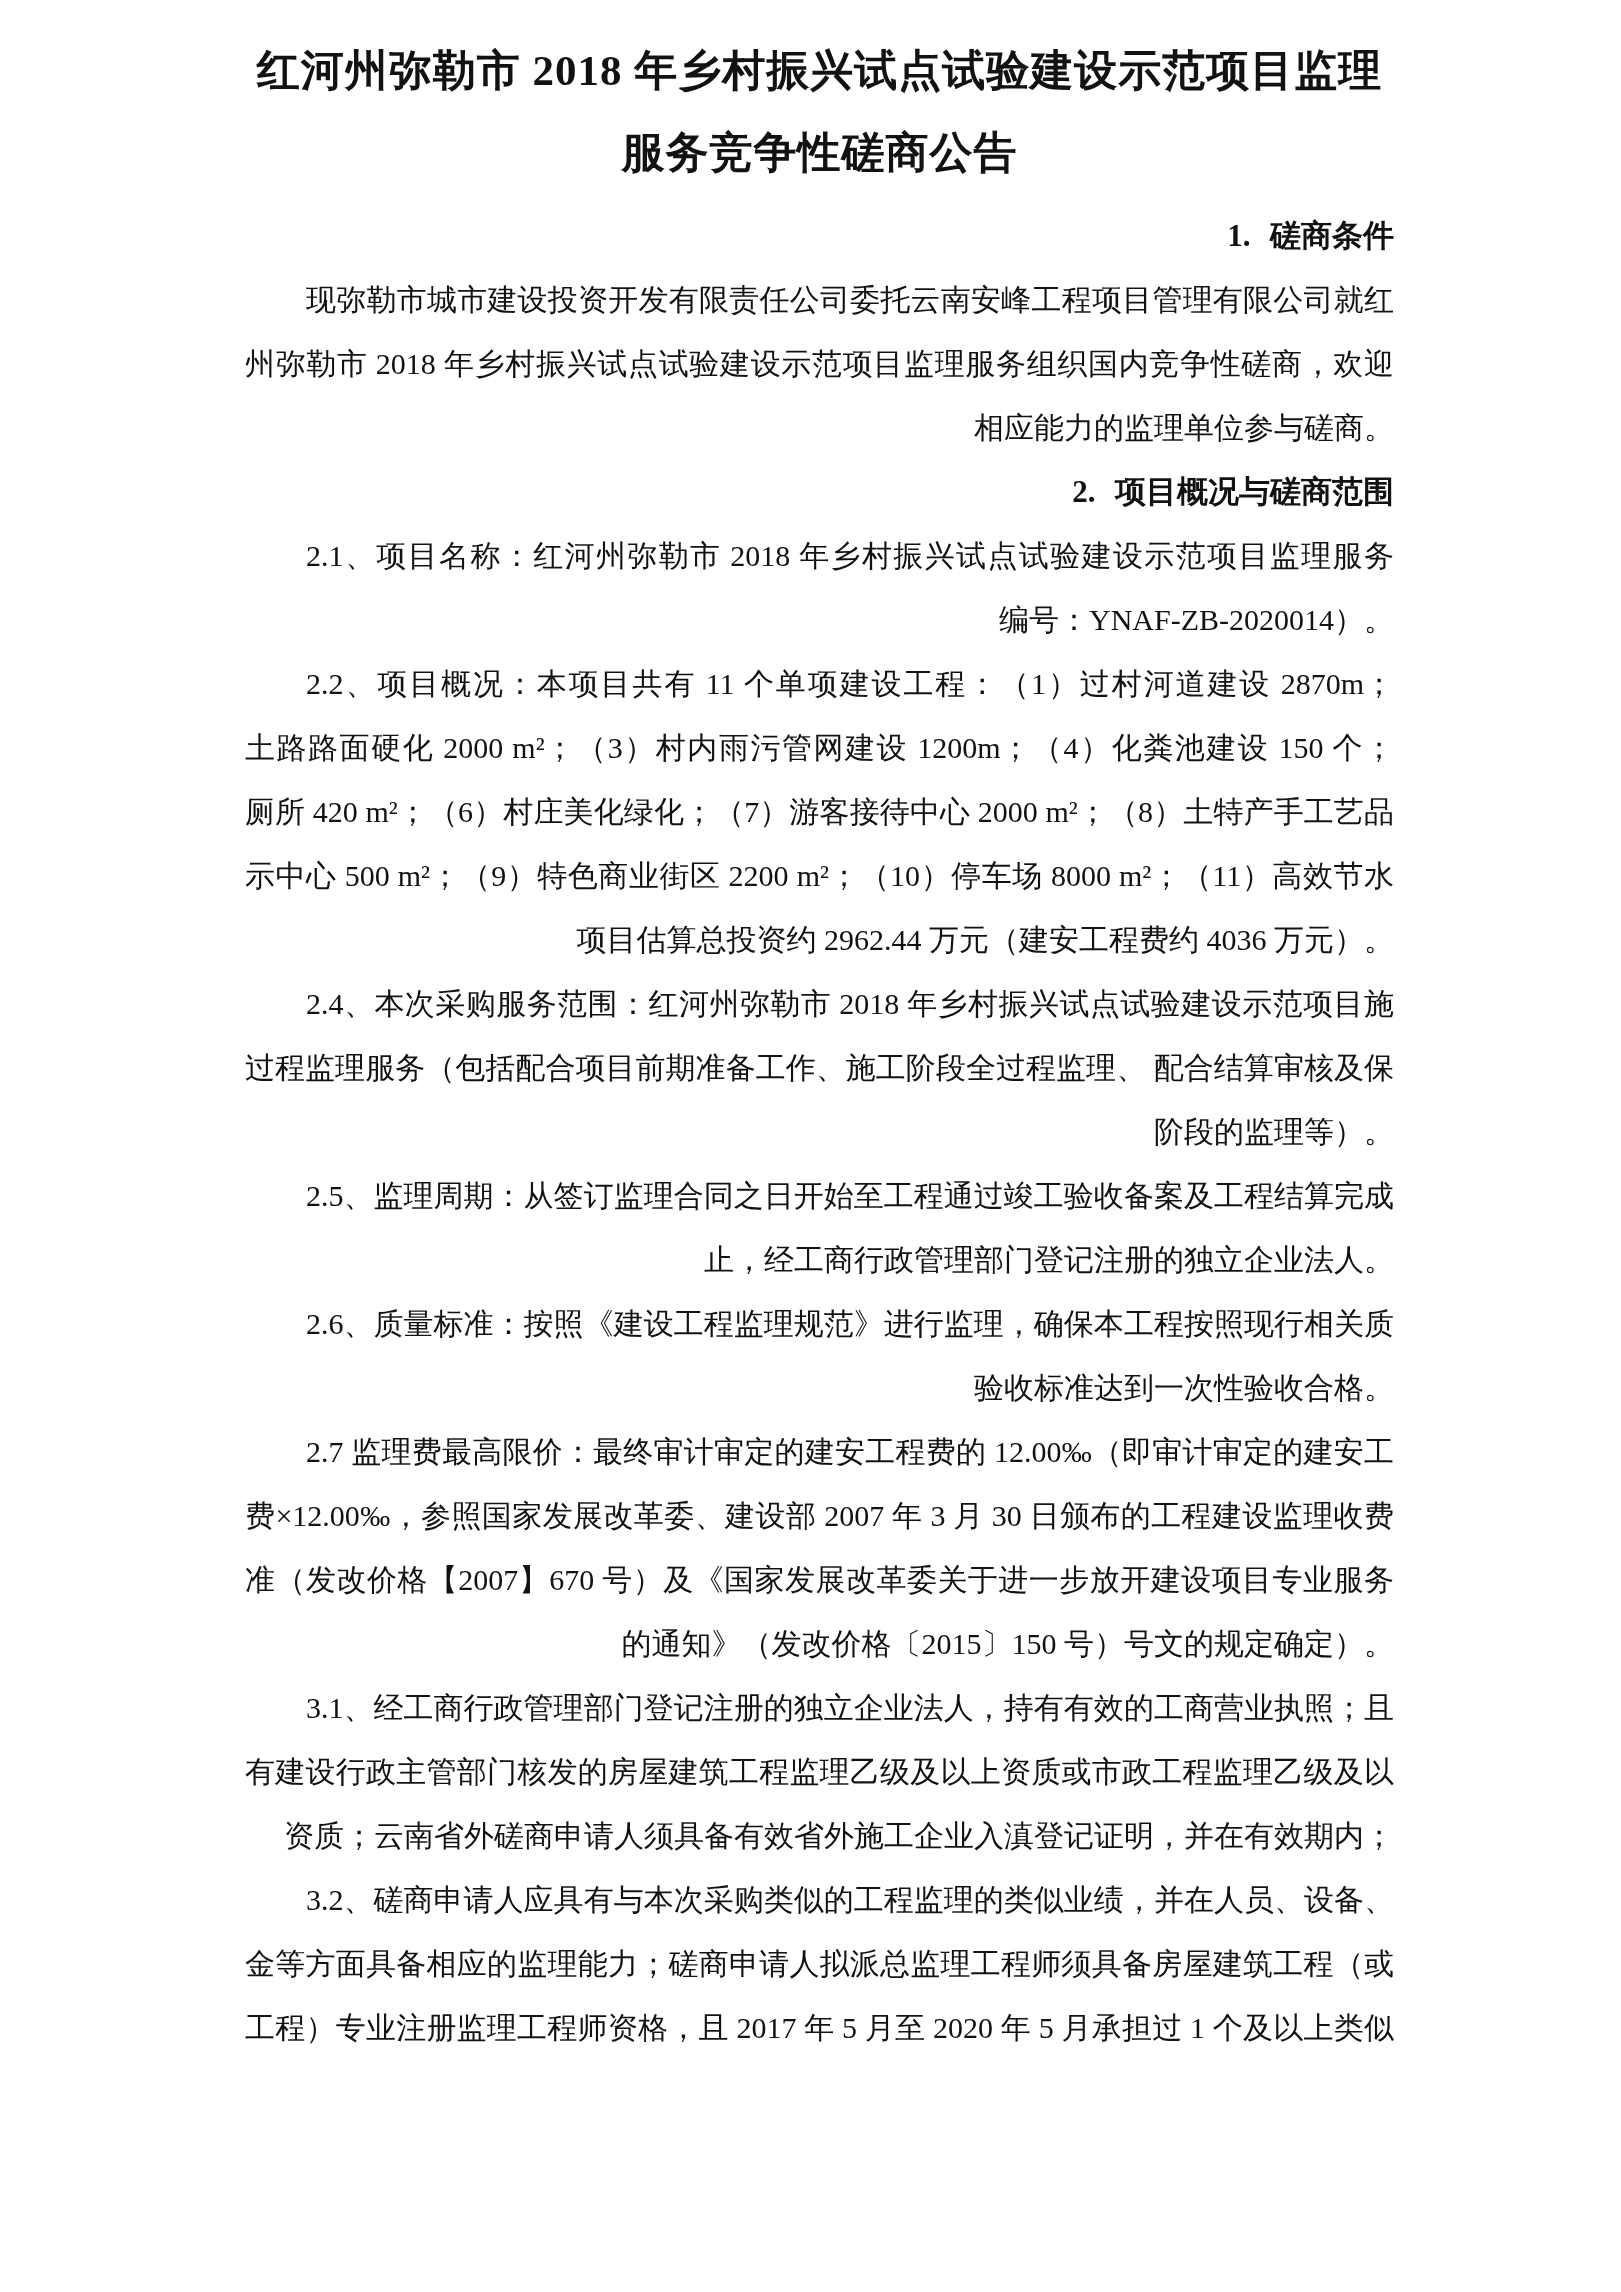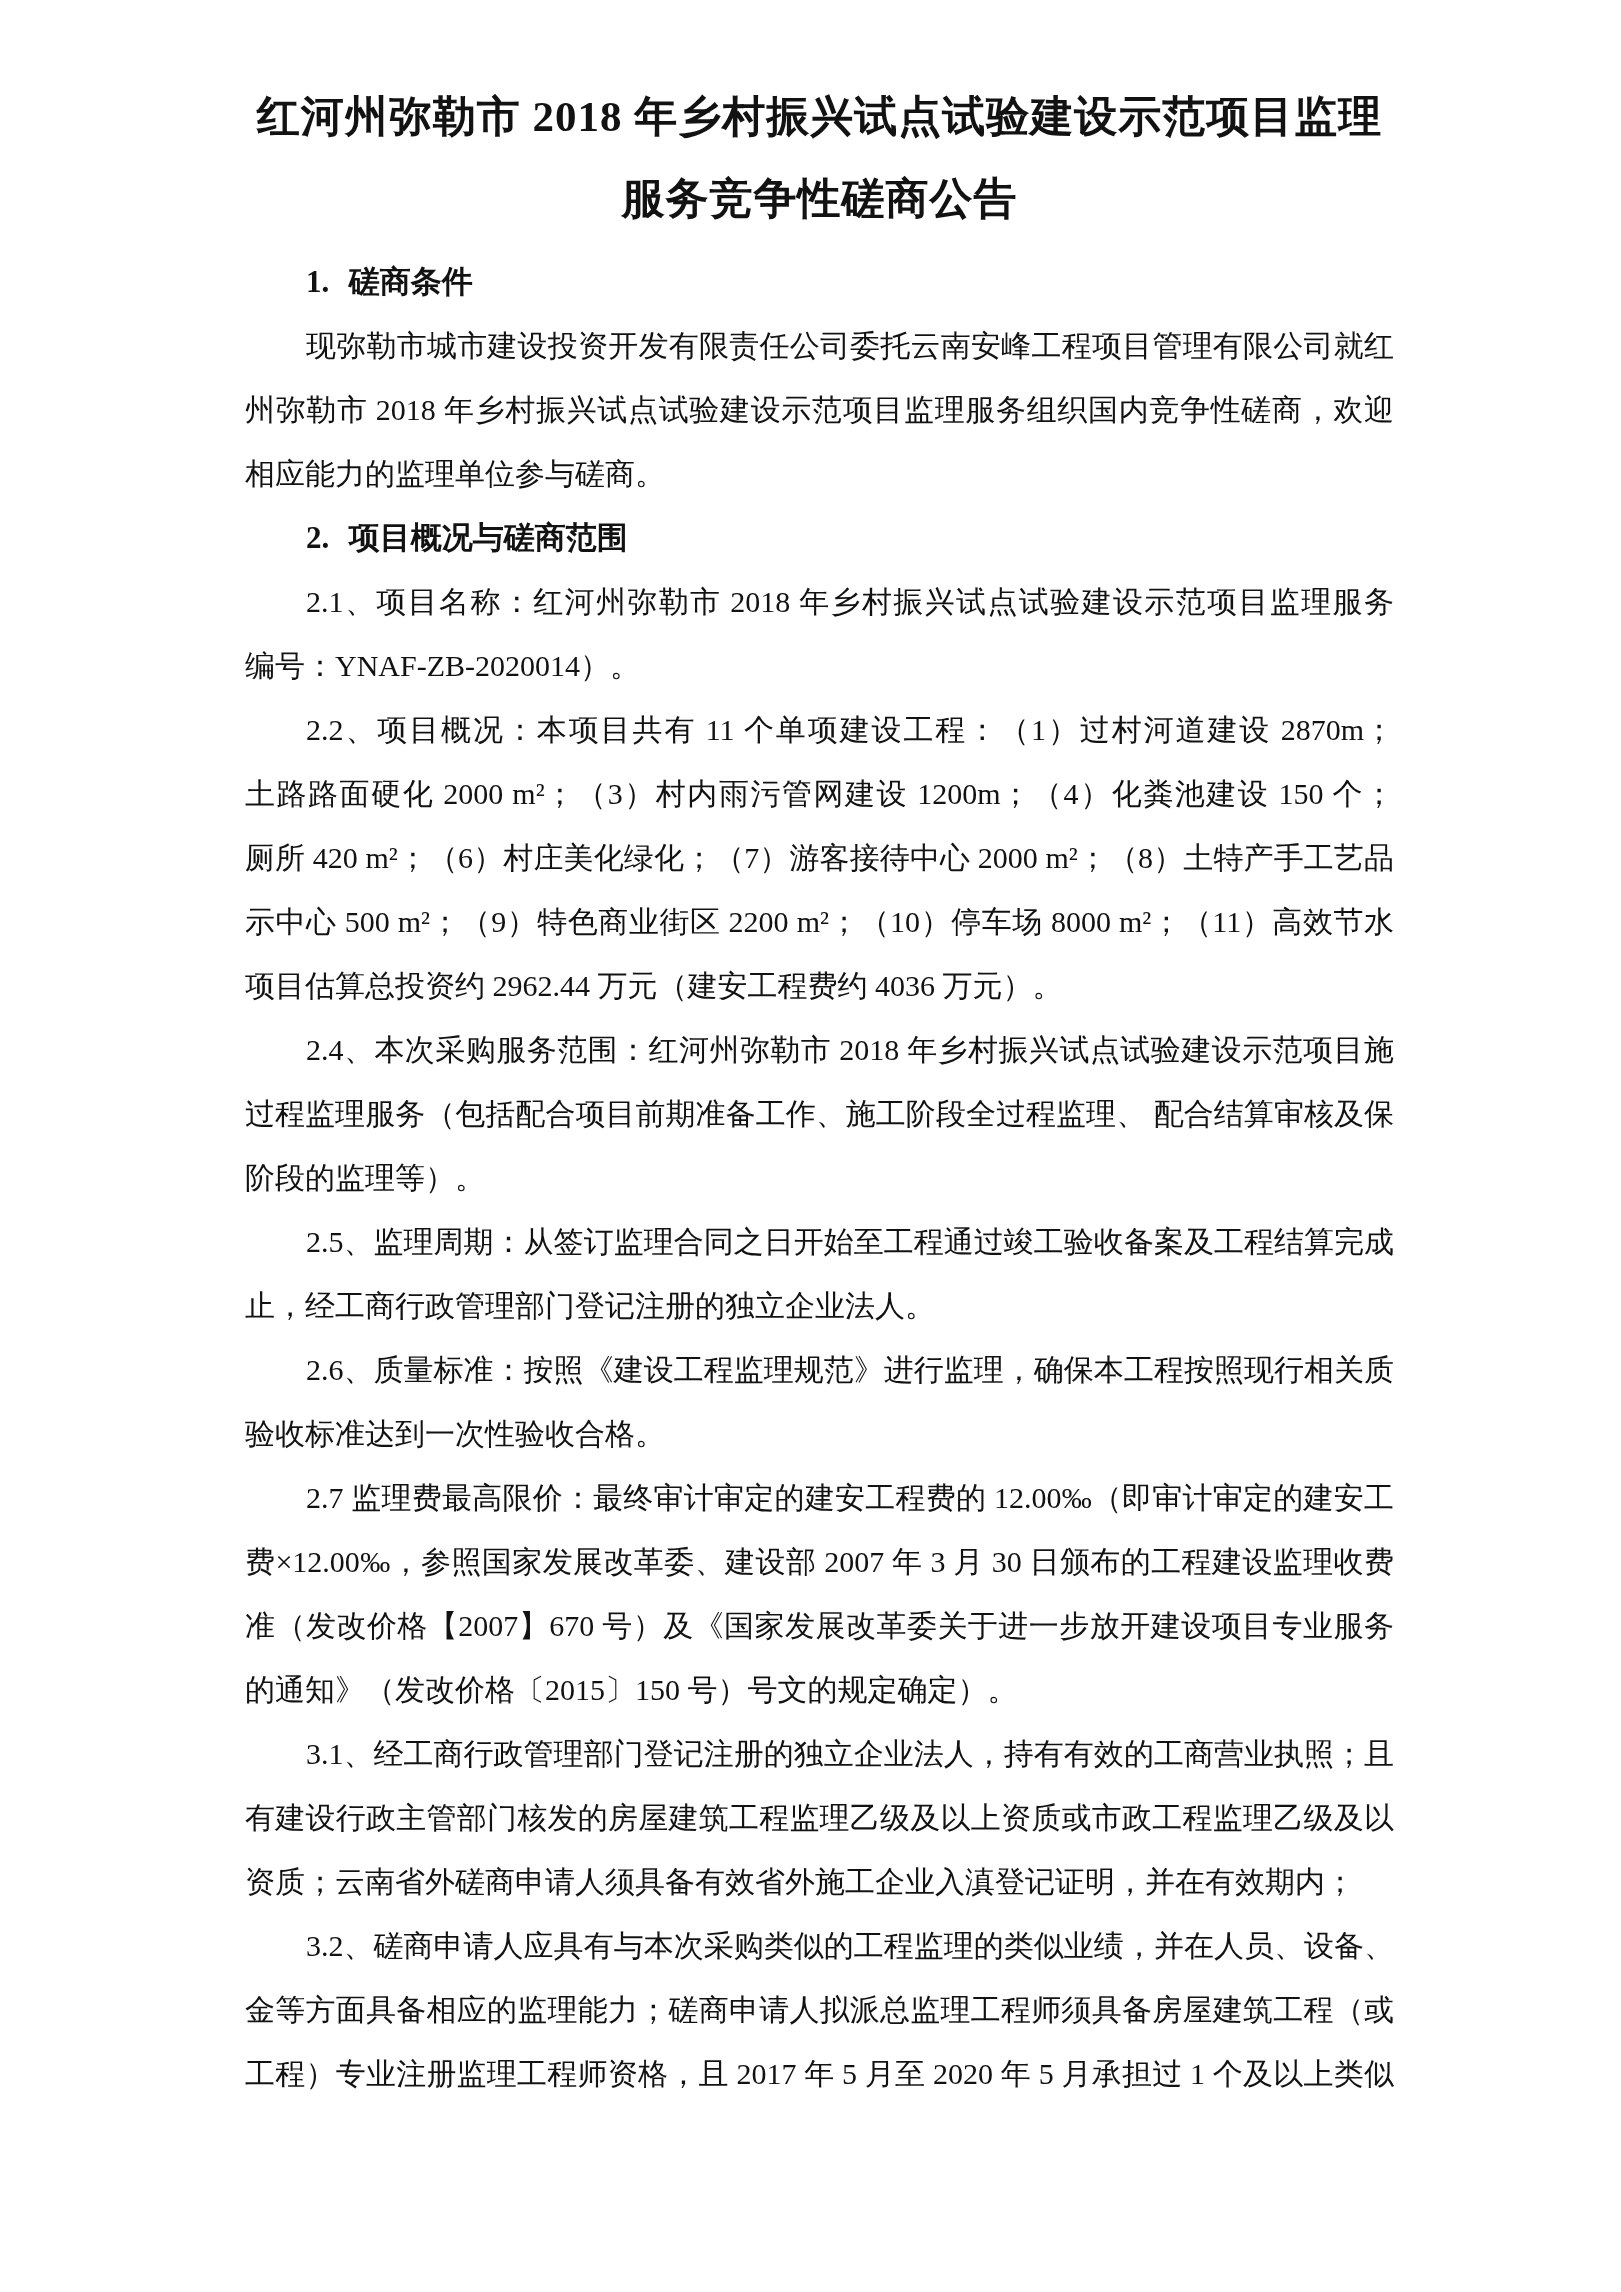--- a/index.html
+++ b/index.html
@@ -8,40 +8,41 @@
     background: #ffffff;
   }
   .page {
     position: relative;
     width: 1621px;
     height: 2293px;
     background: #ffffff;
     color: #121212;
     font-family: "Liberation Serif", "DejaVu Serif", serif;
     box-sizing: border-box;
-    padding: 76px 227px 0 245px;
+    padding: 30px 227px 0 245px;
     overflow: hidden;
   }
   .doc-title {
     font-size: 43px;
     font-weight: bold;
     line-height: 82px;
     text-align: center;
     letter-spacing: 1px;
     margin-bottom: 9.8px;
   }
   .doc-title .title-line {
     overflow: hidden;
     max-height: 82px;
   }
   .line {
     font-size: 30px;
     line-height: 64px;
     max-height: 64px;
     overflow: hidden;
+    text-align: right;
   }
   .line.first {
     text-indent: 61px;
   }
   .line.fill {
     text-align: justify;
     text-justify: inter-character;
     text-align-last: justify;
   }
   .line.heading {

